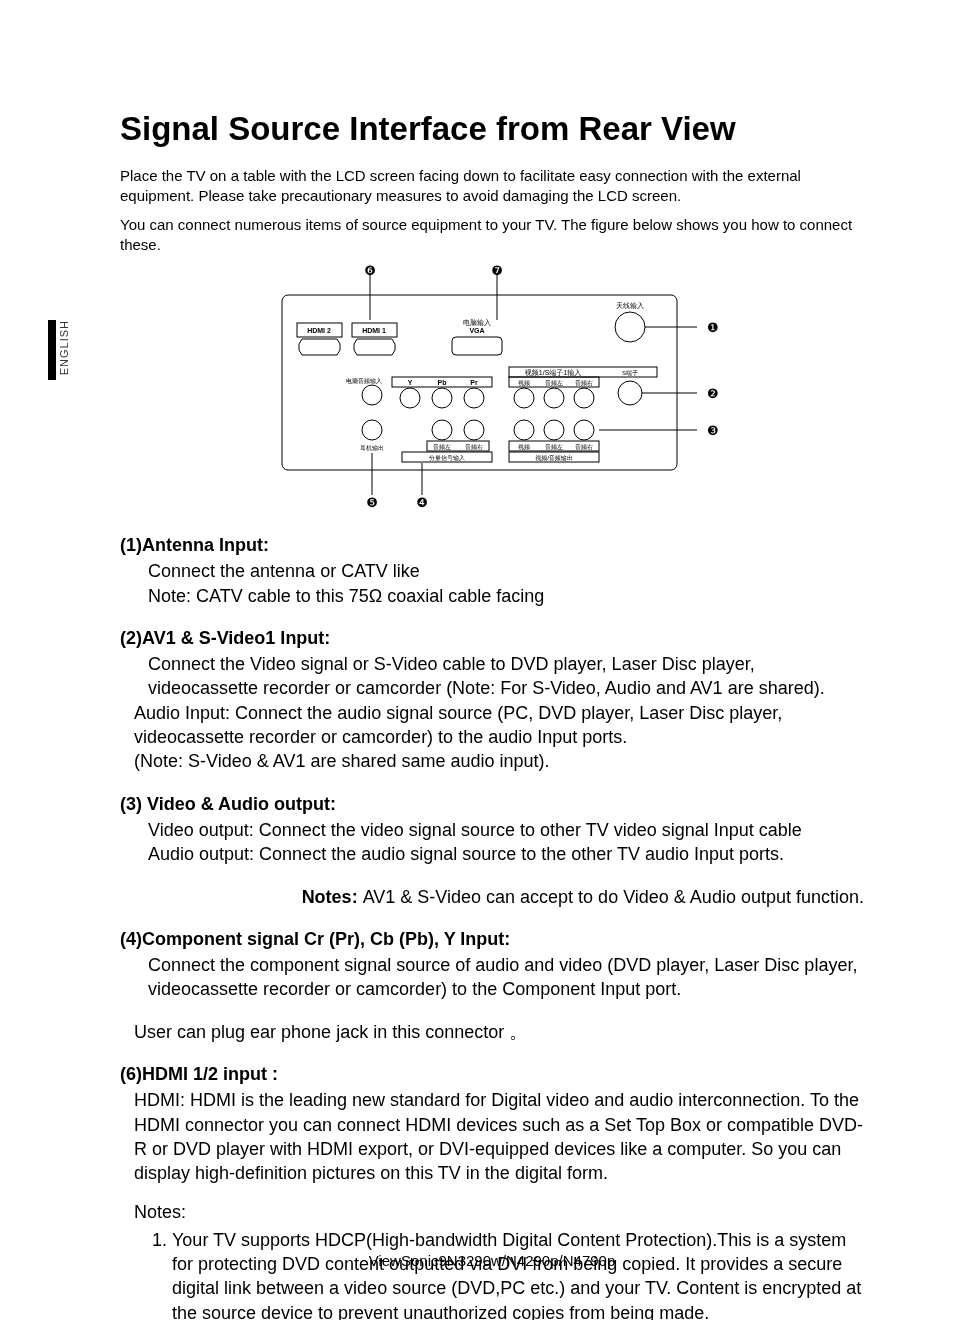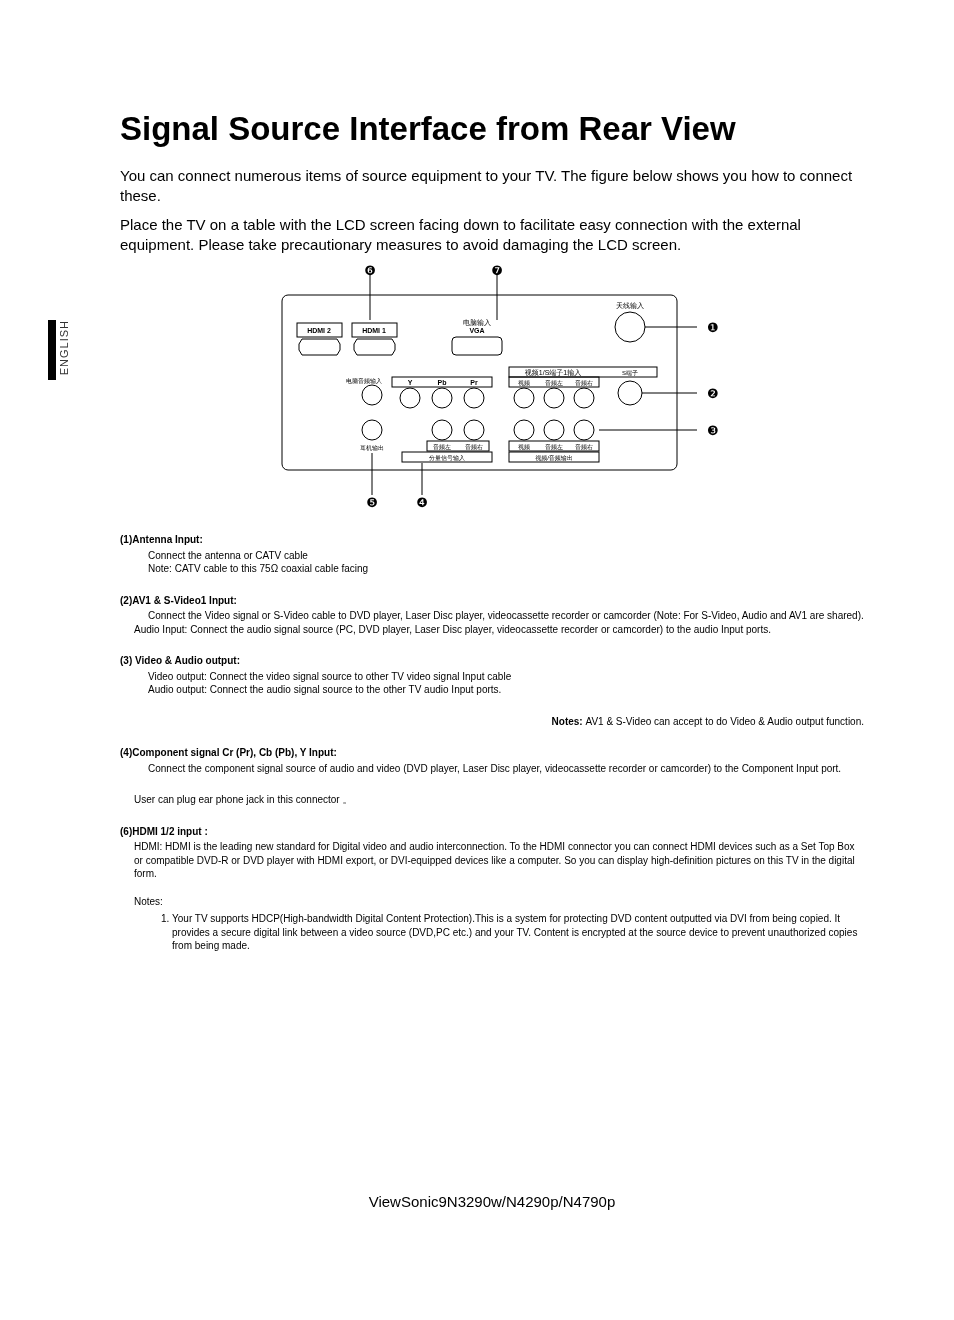--- a/index.html
+++ b/index.html
@@ -47,21 +47,21 @@
   }
   .diagram-wrap {
     width: 100%;
     display: flex;
     justify-content: center;
     margin: 10px 0 18px 0;
   }
   svg.diagram { display: block; }
   .item {
     margin-bottom: 14px;
-    font-size: 10px;
+    font-size: 18px;
     line-height: 1.35;
     margin-top: 18px;
   }
   .item-head {
     font-weight: bold;
     margin-bottom: 2px;
   }
   .item-body {
     margin-left: 28px;
   }
@@ -85,22 +85,22 @@
 </head>
 <body>
 
 <div class="page">
 
   <div class="side-bar"></div>
   <div class="side-tab">ENGLISH</div>
 
   <h1>Signal Source Interface from Rear View</h1>
 
+  <div class="intro">Place the TV on a table with the LCD screen facing down to facilitate easy connection with the external equipment. Please take precautionary measures to avoid damaging the LCD screen.</div>
   <div class="intro">You can connect numerous items of source equipment to your TV. The figure below shows you how to connect these.</div>
-  <div class="intro">Place the TV on a table with the LCD screen facing down to facilitate easy connection with the external equipment. Please take precautionary measures to avoid damaging the LCD screen.</div>
 
   <div class="diagram-wrap">
     <svg class="diagram" width="480" height="250" viewBox="0 0 480 250">
 
       <rect x="30" y="30" width="395" height="175" rx="6" ry="6" fill="none" stroke="#000" stroke-width="1"></rect>
 
       <line x1="118" y1="8" x2="118" y2="55" stroke="#000"></line>
       <line x1="245" y1="8" x2="245" y2="55" stroke="#000"></line>
       <text x="118" y="10" text-anchor="middle" font-size="13">❻</text>
       <text x="245" y="10" text-anchor="middle" font-size="13">❼</text>
@@ -175,27 +175,28 @@
       <line x1="120" y1="188" x2="120" y2="230" stroke="#000"></line>
       <text x="120" y="242" text-anchor="middle" font-size="13">❺</text>
       <line x1="170" y1="198" x2="170" y2="230" stroke="#000"></line>
       <text x="170" y="242" text-anchor="middle" font-size="13">❹</text>
     </svg>
   </div>
 
   <div id="items">
       <div class="item">
         <div class="item-head">(1)Antenna Input:</div>
-        <div class="item-body">Connect the antenna or CATV cable</div>
+        <div class="item-body">Connect the antenna or CATV like</div>
         <div class="item-body">Note: CATV cable to this 75Ω coaxial cable facing</div>
       </div>
       <div class="item">
         <div class="item-head">(2)AV1 &amp; S-Video1 Input:</div>
         <div class="item-body">Connect the Video signal or S-Video cable to DVD player, Laser Disc player, videocassette recorder or camcorder (Note: For S-Video, Audio and AV1 are shared).</div>
         <div class="sub">Audio Input: Connect the audio signal source (PC, DVD player, Laser Disc player, videocassette recorder or camcorder) to the audio Input ports.</div>
+        <div class="sub">(Note: S-Video &amp; AV1 are shared same audio input).</div>
       </div>
       <div class="item">
         <div class="item-head">(3) Video &amp; Audio output:</div>
         <div class="item-body">Video output: Connect the video signal source to other TV video signal Input cable</div>
         <div class="item-body">Audio output: Connect the audio signal source to the other TV audio Input ports.</div>
         <div class="item-body" style="margin-top: 18px; text-align: right;"><span class="notes-lbl">Notes: </span><span>AV1 &amp; S-Video can accept to do Video &amp; Audio output function.</span></div>
       </div>
       <div class="item">
         <div class="item-head">(4)Component signal Cr (Pr), Cb (Pb), Y Input:</div>
         <div class="item-body">Connect the component signal source of audio and video (DVD player, Laser Disc player, videocassette recorder or camcorder) to the Component Input port.</div>

